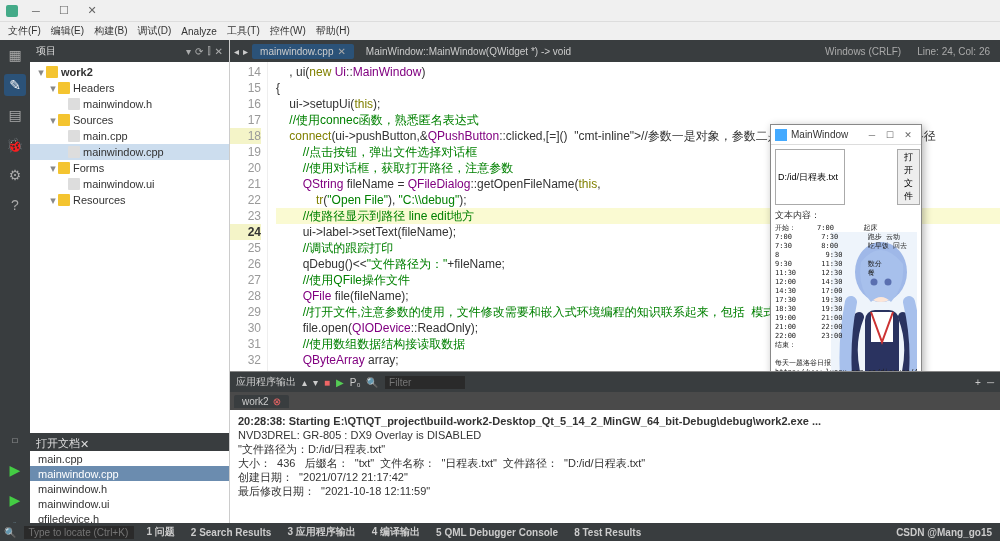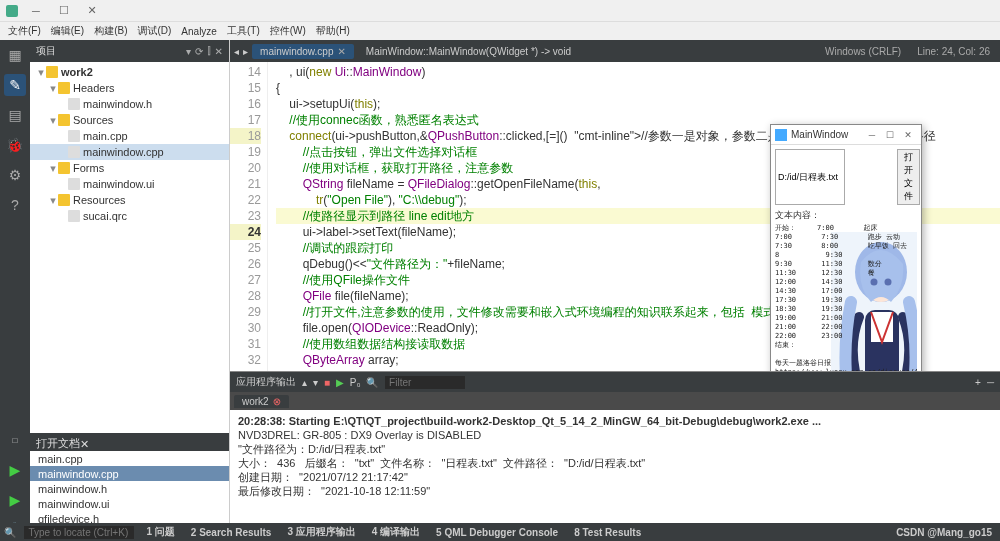--- a/index.html
+++ b/index.html
@@ -154,24 +154,20 @@
         </div>
       <div class="nd" style="padding-left:38px">
           <span class="fic fil"></span>
           <span>mainwindow.ui</span>
         </div>
       <div class="nd" style="padding-left:18px">
           <span class="tw">▾</span>
           <span class="fic fld"></span>
           <span>Resources</span>
         </div>
-      <div class="nd" style="padding-left:38px">
-          <span class="fic fil"></span>
-          <span>sucai.qrc</span>
-        </div>
     </div>
     <div class="openhdr">
       <span>打开文档</span>
       <span class="sp"></span>
       <span class="ic">✕</span>
     </div>
     <div class="openlist">
       <div class="oi">main.cpp</div>
       <div class="oi sel">mainwindow.cpp</div>
       <div class="oi">mainwindow.h</div>

